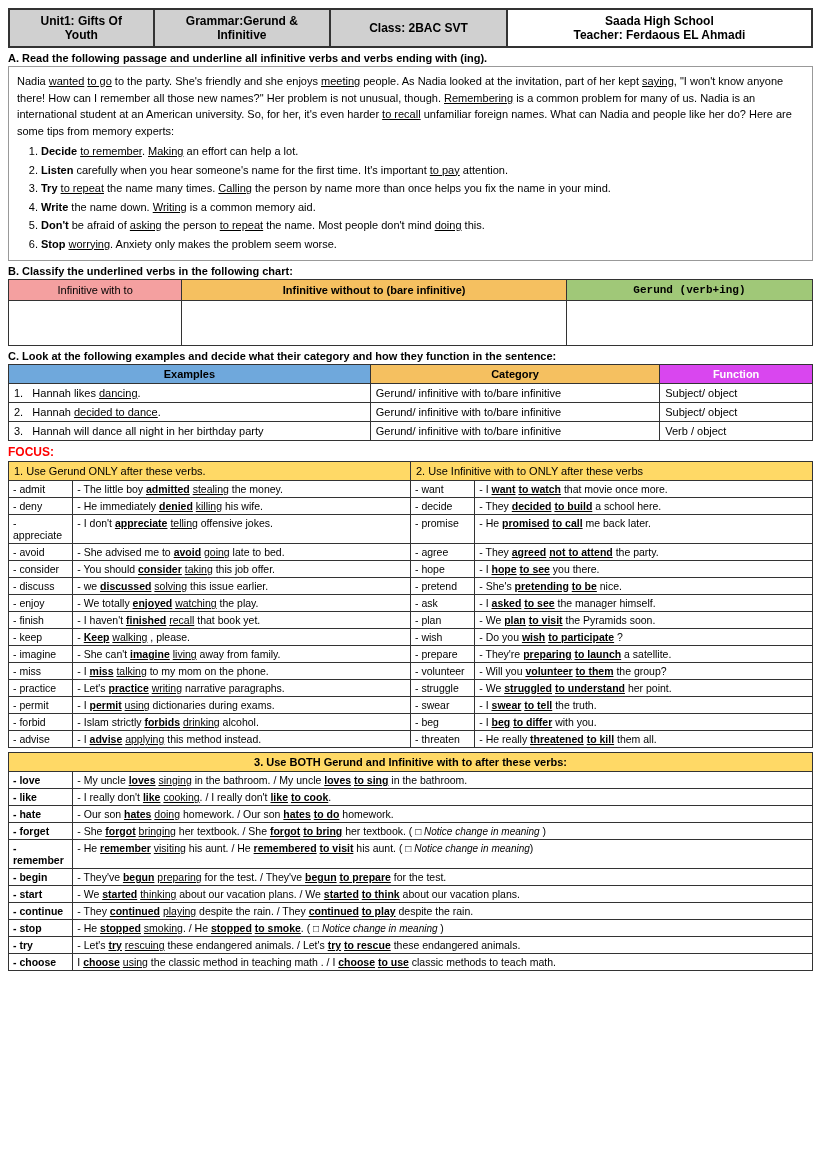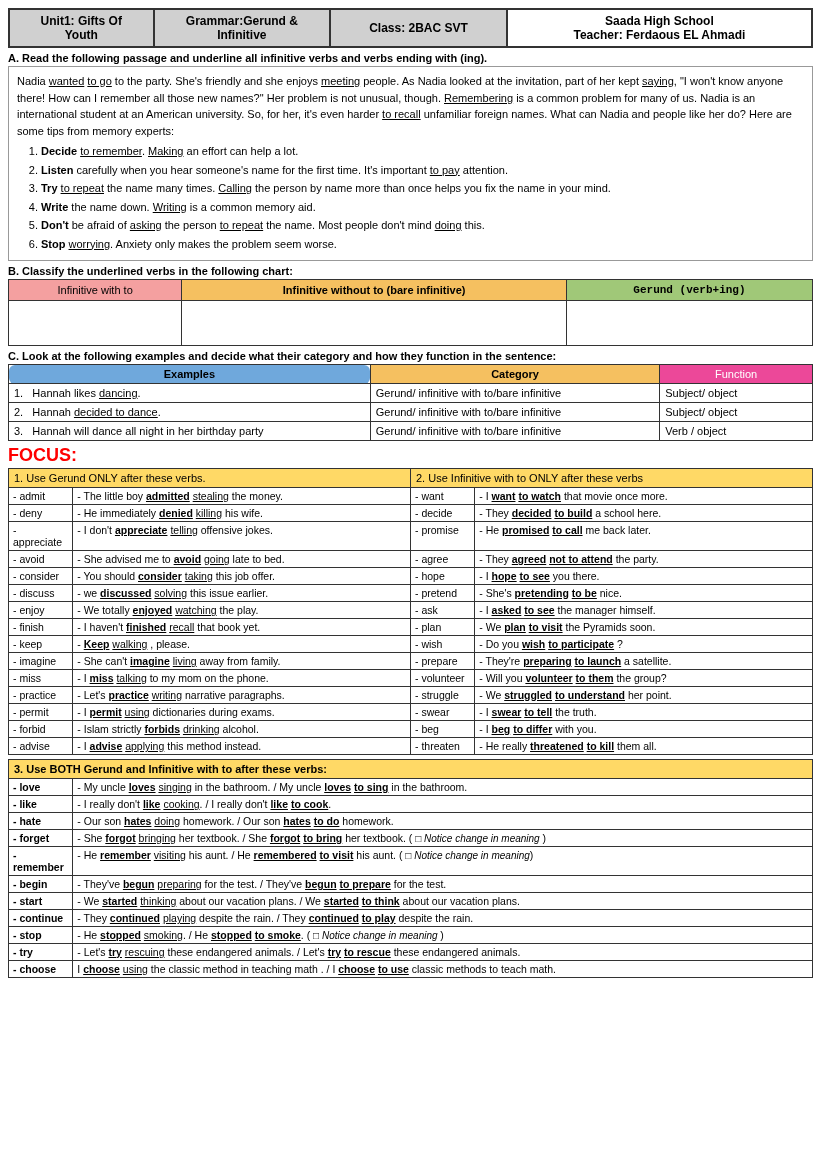--- a/index.html
+++ b/index.html
@@ -84,26 +84,26 @@
       margin-bottom: 4px;
     }
     .examples-table th, .examples-table td {
       border: 1px solid #333;
       padding: 3px 5px;
       font-size: 11px;
       vertical-align: middle;
     }
     .examples-header-blue { background: #6fa8dc; font-weight: bold; }
     .examples-header-orange { background: #f5c060; font-weight: bold; }
-    .examples-header-red { background: #ec4899; font-weight: normal; color: #fff; }
+    .examples-header-red { background: #d946ef; font-weight: bold; color: #fff; }
 
     
     .focus-label {
       font-weight: bold;
-      font-size: 18px;
+      font-size: 12px;
       color: #000;
       margin: 4px 0 2px 0;
     }
     .focus-label span { color: red; }
 
     
     .focus-table {
       width: 100%;
       border-collapse: collapse;
       border: 1px solid #333;
@@ -206,21 +206,21 @@
       </tr>
     </tbody>
   </table>
 </div>
 
 <div class="section">
   <div class="section-label">C.   Look at the following examples and decide what their category and how they function in the sentence:</div>
   <table class="examples-table">
     <thead>
       <tr>
-        <th class="examples-header-blue" style="width:45%;border-radius:6px;">Examples</th>
+        <th class="examples-header-blue" style="width:45%;">Examples</th>
         <th class="examples-header-orange" style="width:36%;">Category</th>
         <th class="examples-header-red" style="width:19%;">Function</th>
       </tr>
     </thead>
     <tbody>
       <tr>
         <td>1.&nbsp;&nbsp;&nbsp;Hannah likes <span class="underline">dancing</span>.</td>
         <td>Gerund/ infinitive with to/bare infinitive</td>
         <td>Subject/ object</td>
       </tr>
@@ -339,21 +339,21 @@
       <td class="example-col">- I <span class="underline bold">advise</span> <span class="underline">applying</span> this method  instead.</td>
       <td class="verb-col">- threaten</td>
       <td class="example-col">- He really <span class="underline bold">threatened</span> <span class="underline bold">to kill</span> them all.</td>
     </tr>
   </tbody>
 </table>
 
 <table class="both-table">
   <thead>
     <tr>
-      <th colspan="2" style="text-align:left;">3.  Use BOTH Gerund and Infinitive with to after these verbs:</th>
+      <th colspan="2" style="text-align:center;">3.  Use BOTH Gerund and Infinitive with to after these verbs:</th>
     </tr>
   </thead>
   <tbody>
     <tr>
       <td class="verb-col">- love</td>
       <td class="example-col">- My uncle <span class="underline bold">loves</span> <span class="underline">singing</span> in the bathroom. / My uncle <span class="underline bold">loves</span> <span class="underline bold">to sing</span> in the bathroom.</td>
     </tr>
     <tr>
       <td class="verb-col">- like</td>
       <td class="example-col">- I really don't <span class="underline bold">like</span> <span class="underline">cooking</span>. / I really don't <span class="underline bold">like</span> <span class="underline bold">to cook</span>.</td>

